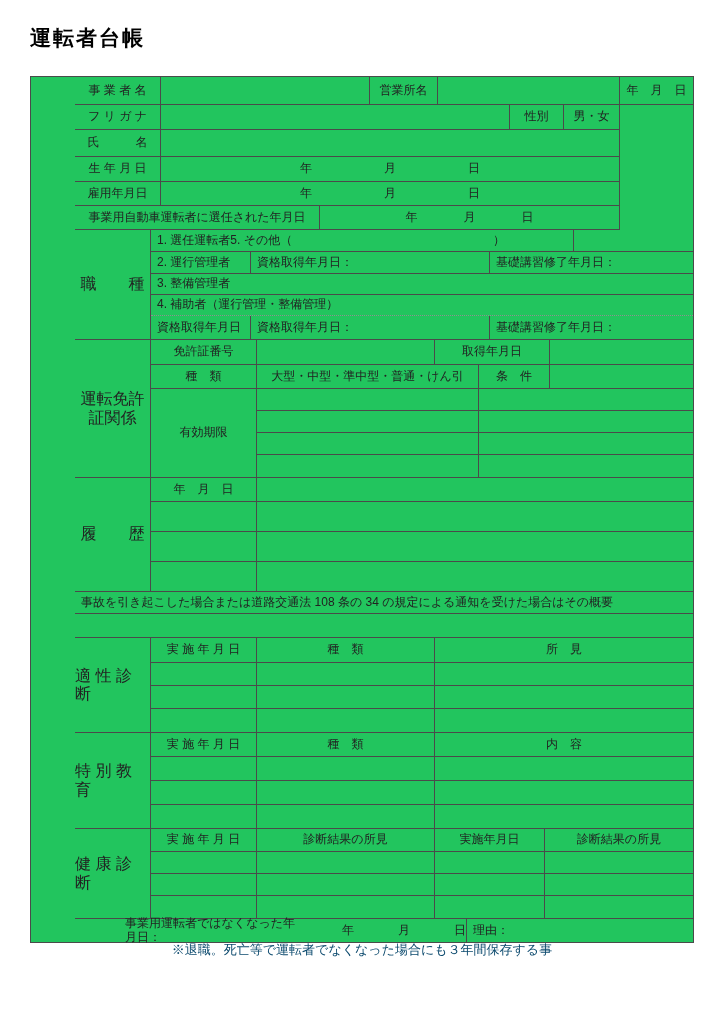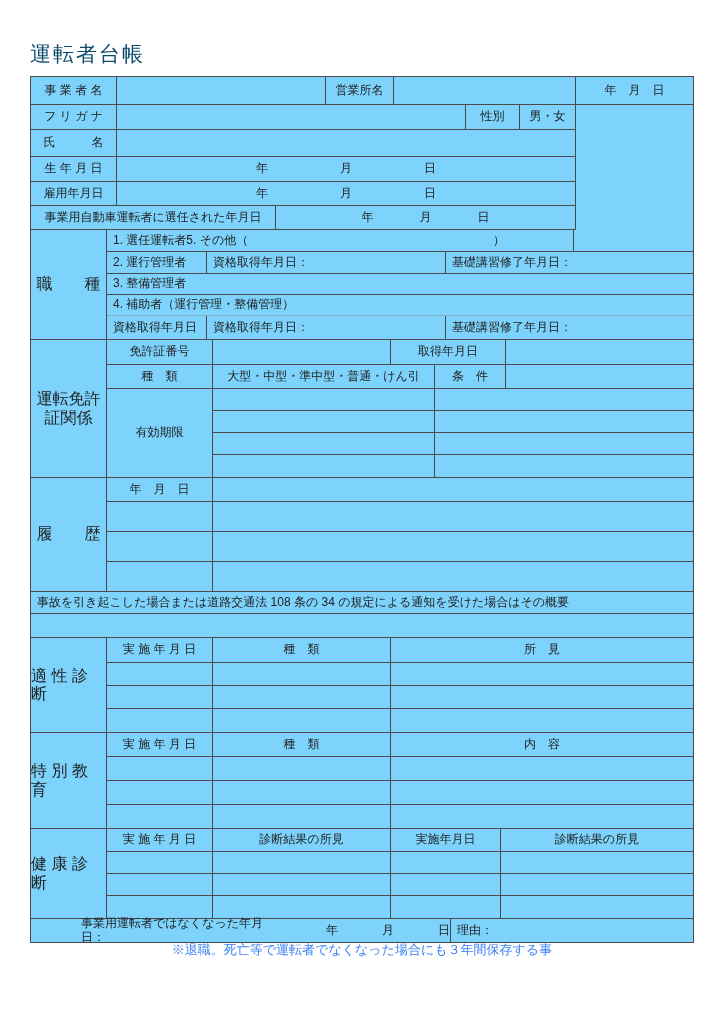--- a/index.html
+++ b/index.html
@@ -3,22 +3,22 @@
 <meta charset="utf-8">
 <style>
   :root { --bc:#4a4a4a; --txt:#222; }
   * { box-sizing:border-box; margin:0; padding:0; }
   html,body { background:#e8e8e8; }
   .page {
     position:relative; width:724px; height:1024px; background:#ffffff;
     font-family:"Liberation Sans", sans-serif; color:var(--txt);
     margin:0 auto; overflow:hidden;
   }
-  .title { position:absolute; left:30px; top:40px; font-size:21px; font-weight:400; letter-spacing:2px; color:#0c4a6e; }
-  .tbl { position:absolute; left:30px; top:76px; width:664px; border:1px solid var(--bc); background:#7dd3fc; }
+  .title { position:absolute; left:30px; top:24px; font-size:21px; font-weight:700; letter-spacing:2px; color:#000000; }
+  .tbl { position:absolute; left:30px; top:76px; width:664px; border:1px solid var(--bc); background:#22c55e;padding-left:44px; }
   .r { display:flex; width:100%; }
   .bb { border-bottom:1px solid var(--bc); }
   .bt { border-top:1px solid var(--bc); }
   .bbd { border-bottom:1px dotted #8f8f8f; }
   .c { border-right:1px solid var(--bc); }
   .cell { display:flex; align-items:center; font-size:12px; line-height:1.15; }
   .lbl { justify-content:center; text-align:center; }
   .lft { justify-content:flex-start; padding-left:6px;align-items:center; }
   .flex1 { flex:1 1 auto; min-width:0; }
   .sec { display:flex; width:100%; }
@@ -30,21 +30,21 @@
   .w100{width:100px}.w106{width:106px}.w110{width:110px}.w115{width:115px}
   .w178{width:178px}.w182{width:182px}.w209{width:209px}.w222{width:222px}
   .w239{width:239px}.w245{width:245px}
   .r1cell { width:calc(100% - 119px); }
   .ymd-wide { display:flex; justify-content:center; align-items:center; gap:72px; }
   .ymd-mid { display:flex; justify-content:center; align-items:center; gap:46px; }
   .photo-box { position:absolute; left:545px; top:28px; width:118px; height:146px; }
   .paren { margin-left:auto; margin-right:68px; }
   .gap28 { }
   .closing-ymd span { margin-left:44px; }
-  .footnote { position:absolute; left:0; top:941px; width:100%; text-align:center; font-size:13px; color:#3b82f6; }
+  .footnote { position:absolute; left:0; top:941px; width:100%; text-align:center; font-size:13px; color:#0c4a6e; }
 </style>
 </head>
 <body>
 
 <div class="page">
   <div class="title">運転者台帳</div>
 
   <div class="tbl">
 
     <div class="r bb h28">

